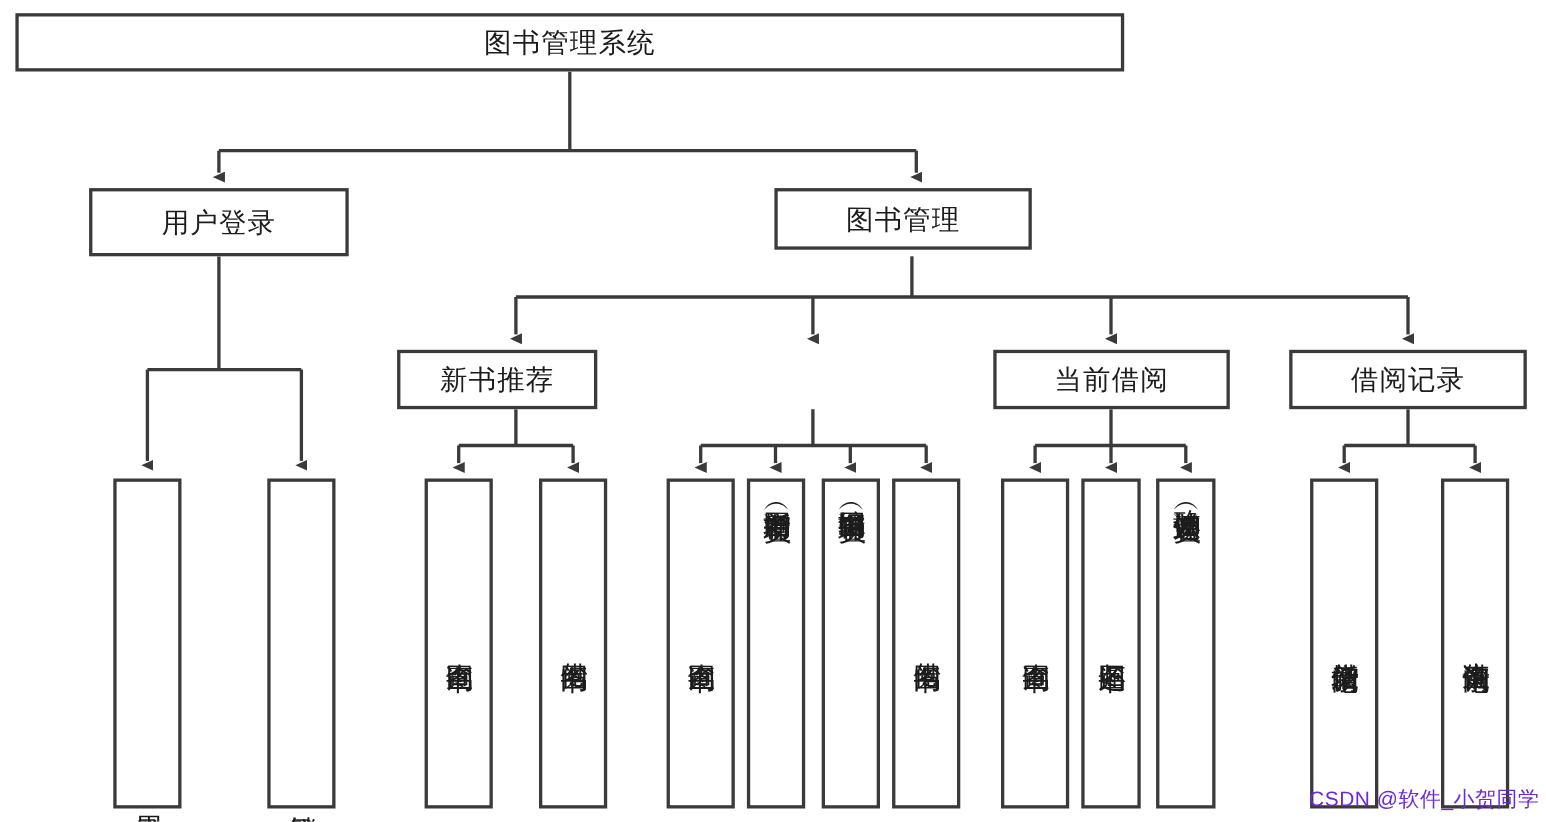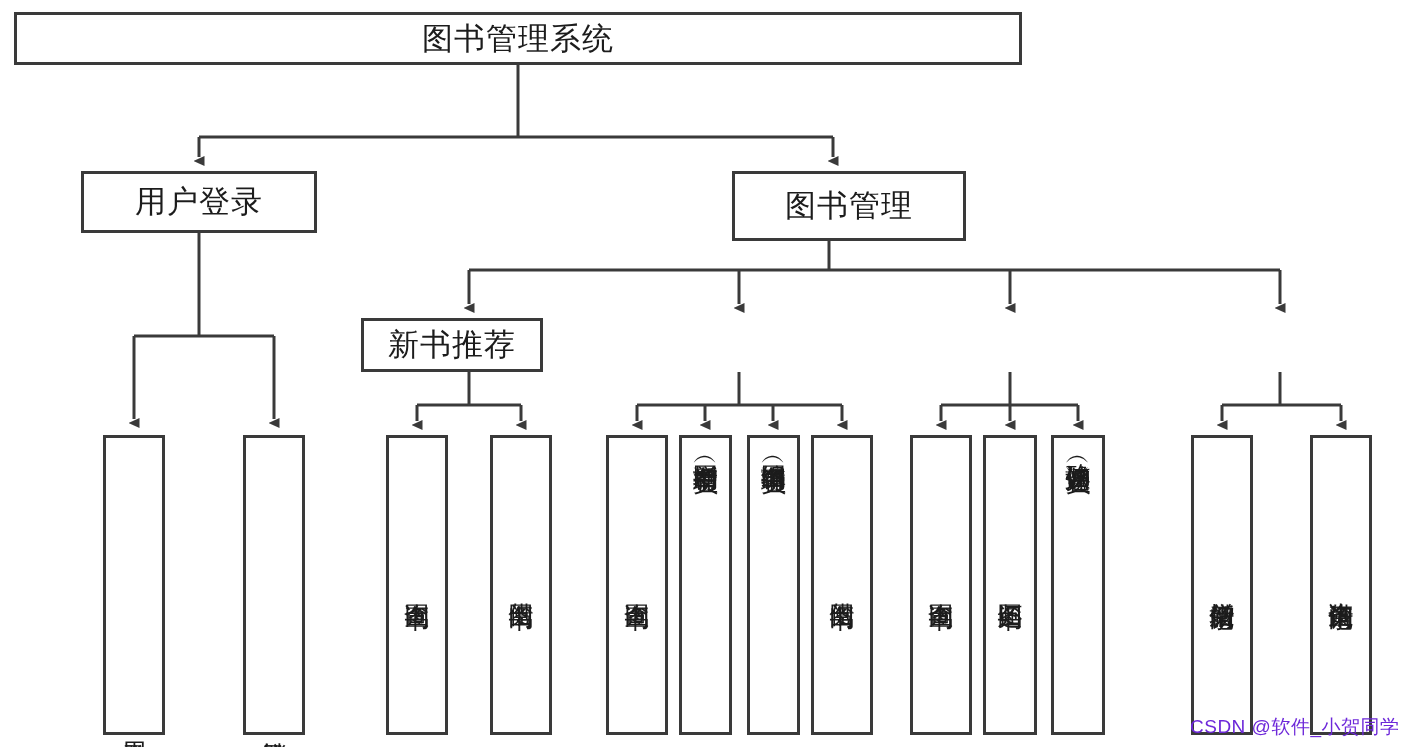--- a/index.html
+++ b/index.html
@@ -27,21 +27,21 @@
     position: absolute;
     box-sizing: border-box;
     background: #ffffff;
     border: 3px solid #3a3a3a;
     display: flex;
     align-items: center;
     justify-content: center;
     color: #1c1c1c;
   }
   .node.horiz {
-    font-size: 31px;
+    font-size: 25px;
     letter-spacing: 1px;
   }
   .node.vert {
     writing-mode: vertical-rl;
     text-orientation: upright;
     font-size: 25px;
     line-height: 1.08;
     letter-spacing: 1px;
     padding: 6px 0;
     justify-content: center;
@@ -116,26 +116,32 @@
     </g>
   </svg>
 
   <div class="node horiz" style="left:14px; top:12px; width:1008px; height:53px;">
     <span>图书管理系统</span>
   </div>
 
   <div class="node horiz" style="left:81px; top:171px; width:236px; height:62px;">
     <span>用户登录</span>
   </div>
-  <div class="node horiz" style="left:732px; top:171px; width:234px; height:70px;">
+  <div class="node horiz" style="left:704px; top:171px; width:234px; height:56px;">
     <span>图书管理</span>
   </div>
 
   <div class="node horiz" style="left:361px; top:318px; width:182px; height:54px;">
     <span>新书推荐</span>
+  </div>
+  <div class="node horiz" style="left:903px; top:318px; width:215px; height:54px;">
+    <span>当前借阅</span>
+  </div>
+  <div class="node horiz" style="left:1172px; top:318px; width:216px; height:54px;">
+    <span>借阅记录</span>
   </div>
 
   <div class="node vert botalign" style="left:103px; top:435px; width:62px; height:300px;">
     <span>用户登录</span>
   </div>
   <div class="node vert botalign" style="left:243px; top:435px; width:62px; height:300px;">
     <span>注销登录</span>
   </div>
 
   <div class="node vert" style="left:386px; top:435px; width:62px; height:300px;">

